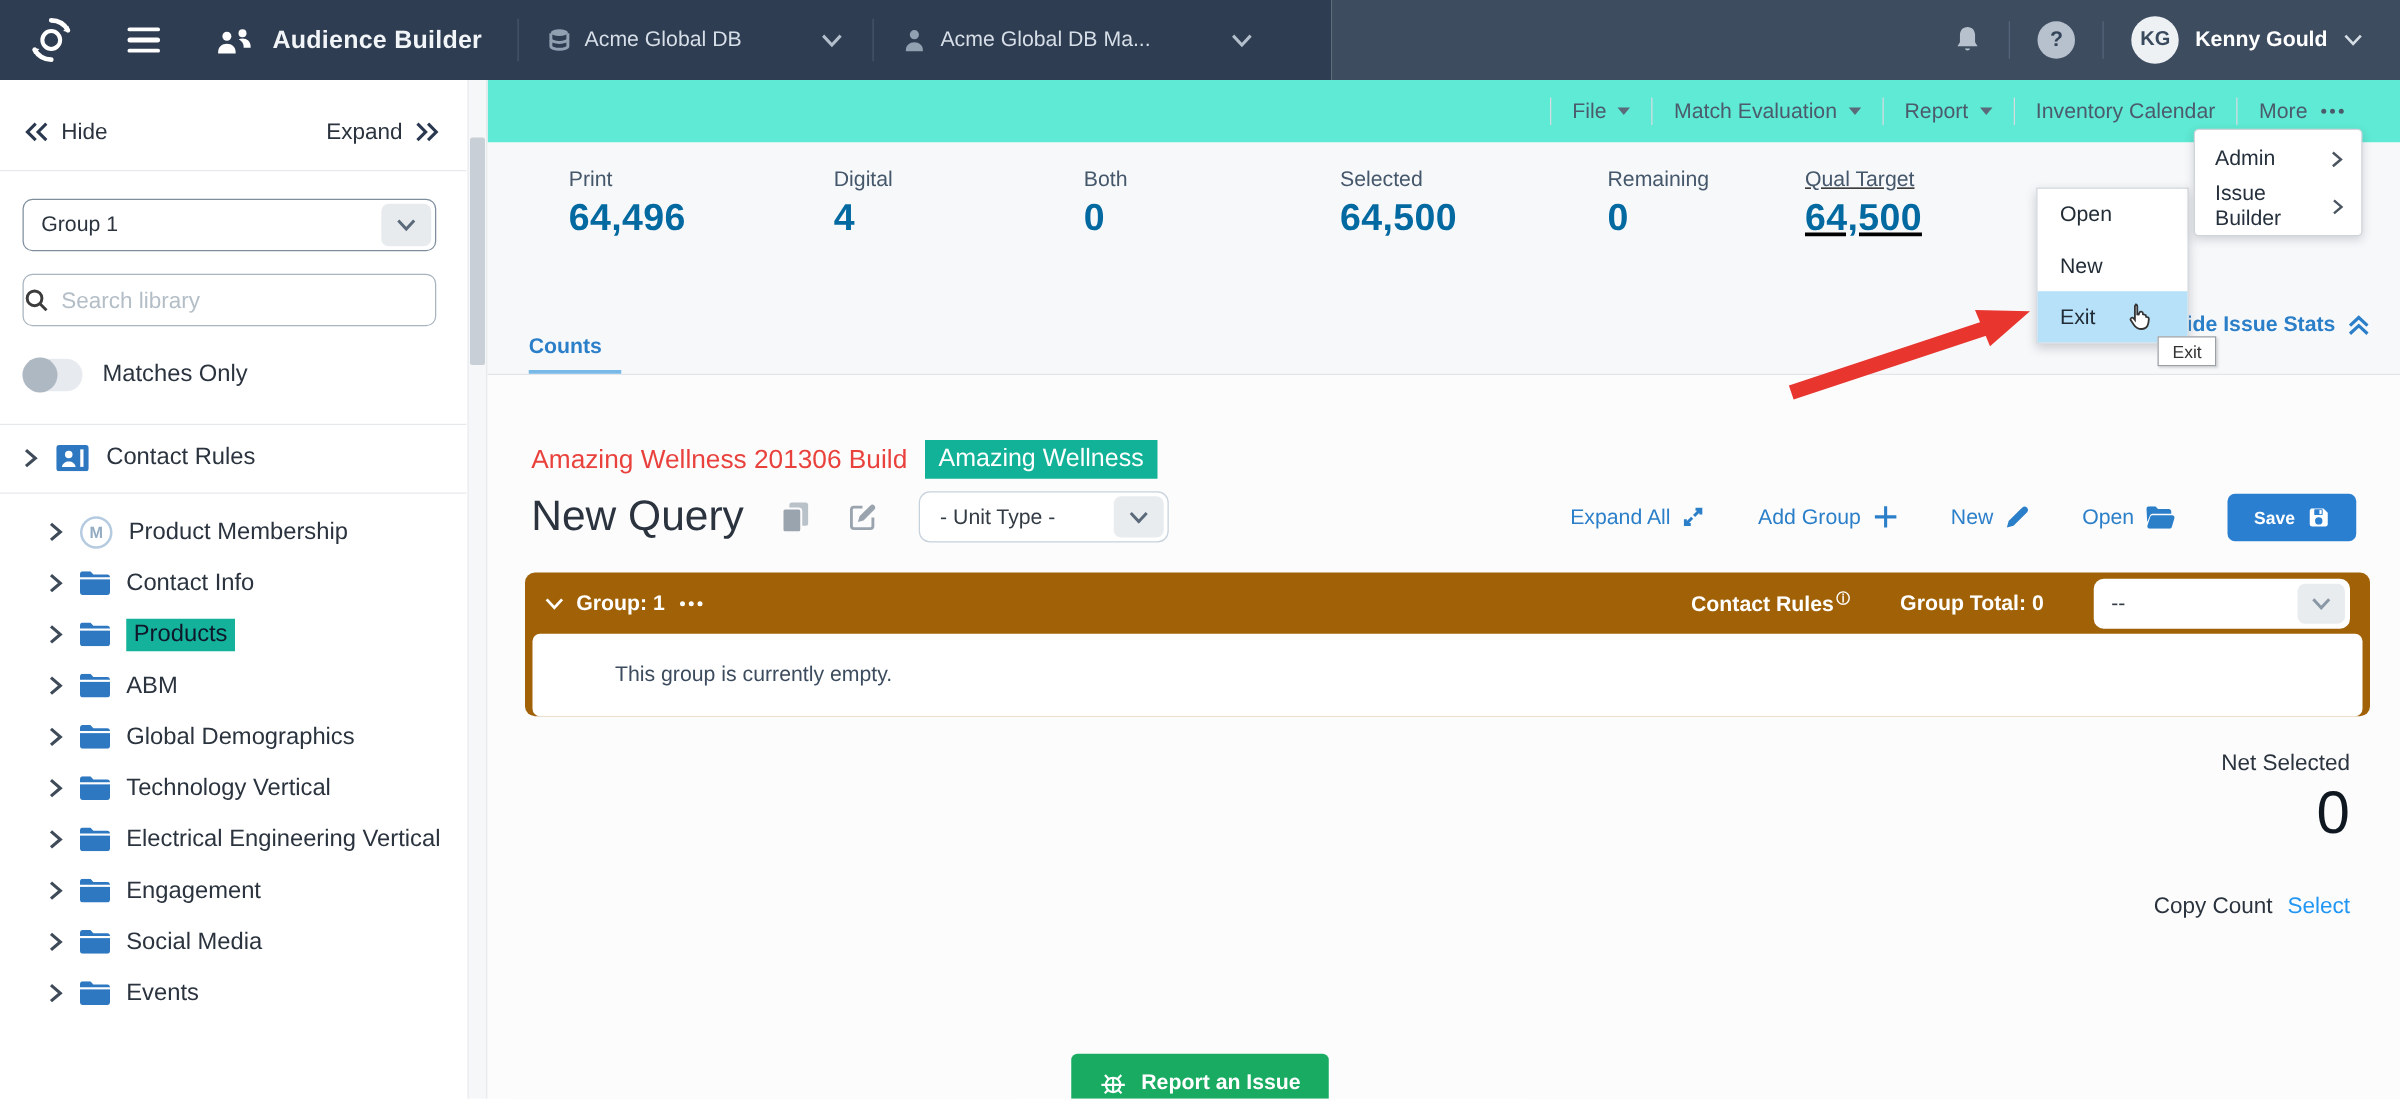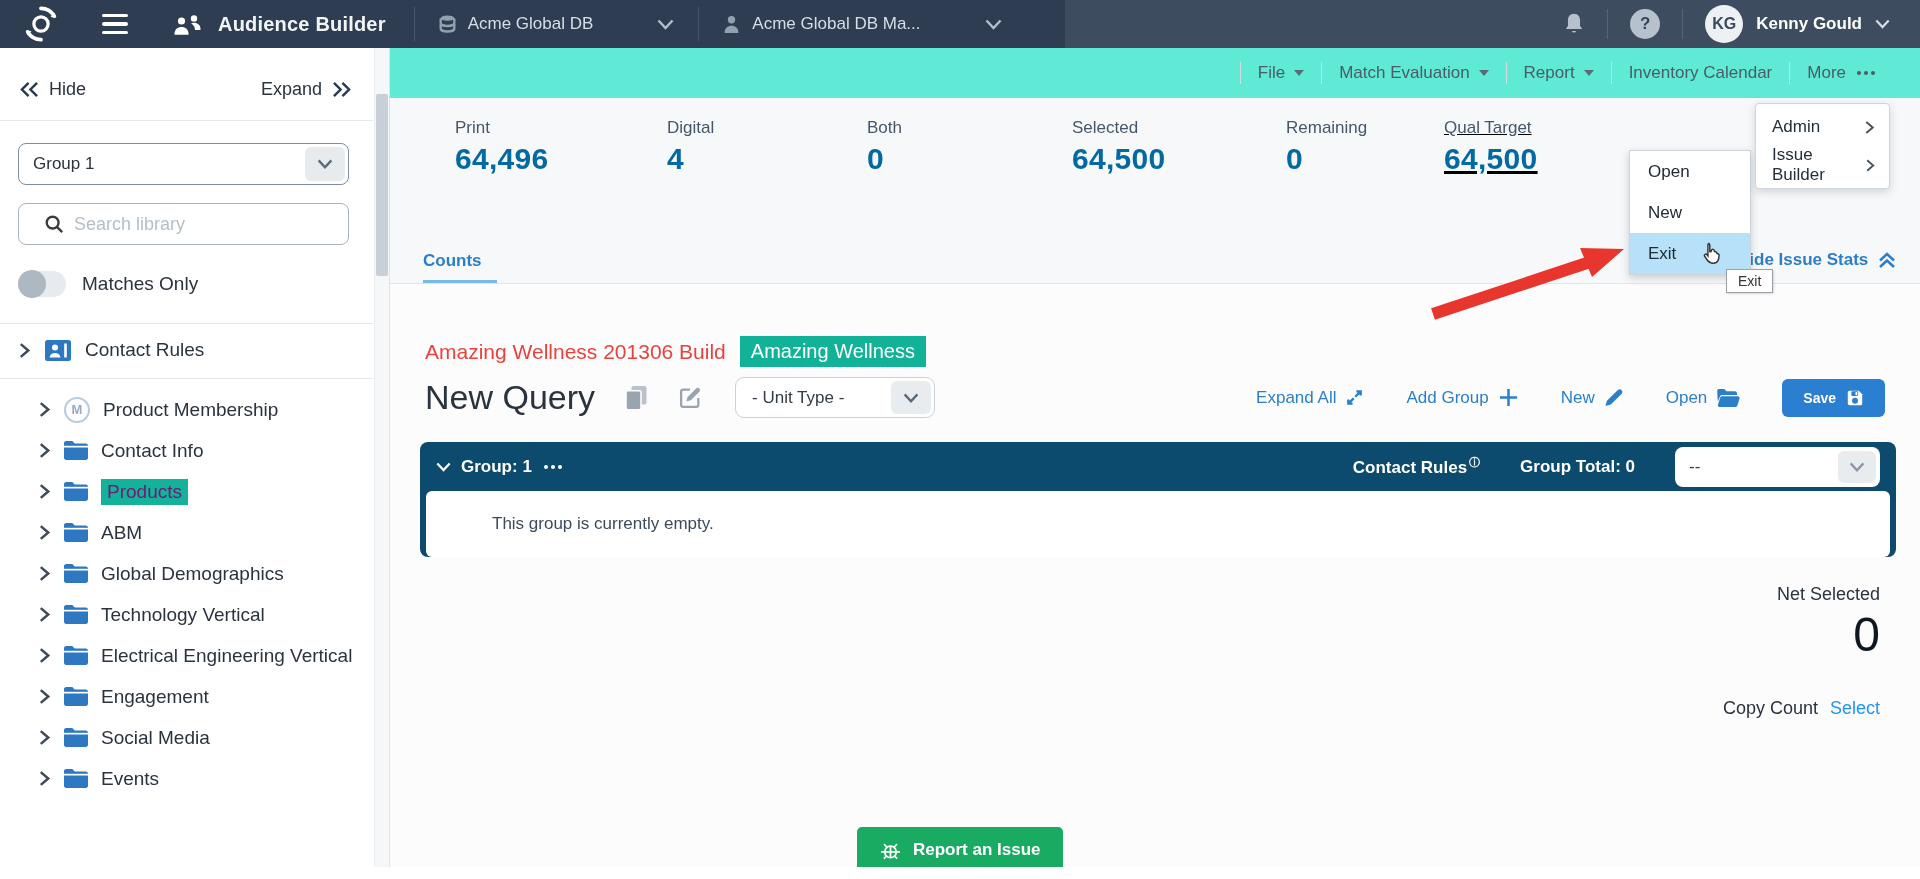--- a/index.html
+++ b/index.html
@@ -1,21 +1,21 @@
 <!DOCTYPE html>
 <html><head>
 <meta charset="utf-8">
 <style>
   * { margin:0; padding:0; box-sizing:border-box; }
   html,body { width:1920px; height:879px; }
   body { font-family:"Liberation Sans", sans-serif; background:#fff; overflow:hidden; }
   .page { position:relative; width:1920px; height:879px; overflow:hidden; background:#fff; }
 
   
-  .navbar { display:flex; height:48px; width:100%; }
+  .navbar { display:flex; height:64px; width:100%; }
   .nav-left { width:1065px; background:#2e3d51; display:flex; align-items:center; padding-left:22px; }
   .nav-right { flex:1; background:#3e4c60; display:flex; align-items:center; justify-content:flex-end; padding-right:30px; gap:22px; }
   .nav-div { width:1px; height:34px; background:#46566b; }
   .nav-div2 { width:1px; height:30px; background:#54647a; }
   .hamburger { margin-left:42px; display:flex; flex-direction:column; gap:5px; cursor:pointer; }
   .hamburger span { display:block; width:26px; height:3.5px; background:#fff; border-radius:2px; }
   .app-title-wrap { display:flex; align-items:center; gap:14px; margin-left:44px; margin-right:28px; }
   .app-title { color:#f2f5f8; font-size:20px; font-weight:700; letter-spacing:.2px; }
   .nav-select { display:flex; align-items:center; gap:12px; padding:0 24px; height:60px; cursor:pointer; }
   .nav-select .lbl { color:#d6dee8; font-size:17px; }
@@ -33,34 +33,34 @@
   .sidebar { position:relative; width:390px; background:#fff; border-right:1px solid #dfe3e7; overflow:hidden; }
   .sb-inner { padding-right:16px; }
   .sb-scroll { position:absolute; right:0; top:0; bottom:0; width:15px; background:#f6f7f8; border-left:1px solid #e9ebee; }
   .sb-thumb { position:absolute; top:46px; left:1px; width:12px; height:182px; background:#c9cfd6; border-radius:2px; }
   .sb-head { display:flex; justify-content:space-between; align-items:center; margin:26px 22px 0 20px; height:30px; }
   .sb-head .btn { display:flex; align-items:center; gap:10px; cursor:pointer; color:#2a333e; font-size:18px; }
   .sb-divider { border-bottom:1px solid #e6e9ec; margin-top:16px; }
   .fake-select { margin:22px 24px 0 18px; height:42px; border:1px solid #7e8e9d; border-radius:8px; display:flex; align-items:center; justify-content:space-between; padding-left:14px; cursor:pointer; background:#fff; }
   .fake-select .val { font-size:17px; color:#2a333e; }
   .fake-select .chev-box { width:40px; height:34px; margin-right:3px; background:#e8ebee; border-radius:6px; display:flex; align-items:center; justify-content:center; }
-  .search-box { margin:18px 24px 0 18px; height:42px; border:1px solid #a9b4bf; border-radius:8px; display:flex; align-items:center; padding-left:25px; gap:10px; background:#fff; }
+  .search-box { margin:18px 24px 0 18px; height:42px; border:1px solid #a9b4bf; border-radius:8px; display:flex; align-items:center; padding-left:0; gap:10px; background:#fff; }
   .search-box input { border:none; outline:none; font-size:18px; color:#2a333e; flex:1; font-family:"Liberation Sans",sans-serif; background:transparent; }
   .search-box input::placeholder { color:#b4bec7; }
   .matches-row { display:flex; align-items:center; gap:16px; margin:26px 0 0 18px; }
   .toggle { position:relative; width:48px; height:26px; background:#e7eaee; border-radius:13px; cursor:pointer; }
   .toggle .knob { position:absolute; left:0; top:-1px; width:28px; height:28px; border-radius:50%; background:#aeb8c3; }
   .matches-row .lab { font-size:19px; color:#2a333e; }
   .sb-row { display:flex; align-items:center; gap:14px; padding:15px 18px; cursor:pointer; }
   .sb-row .lab { font-size:19px; color:#2a333e; }
   .tree { padding-top:10px; }
   .tree-row { display:flex; align-items:center; gap:13px; height:41px; padding-left:20px; cursor:pointer; }
   .tree-row.child { padding-left:38px; }
   .tree-row .lab { font-size:19px; color:#2a333e; white-space:nowrap; }
-  .tree-row .lab.hl { background:#14b29a; color:#701a75; padding:2px 6px; }
+  .tree-row .lab.hl { background:#14b29a; color:#0f172a; padding:2px 6px; }
   .m-circle { width:26px; height:26px; border-radius:50%; border:2px solid #b5cbe0; color:#94acc3; font-size:13px; font-weight:700; display:flex; align-items:center; justify-content:center; }
 
   
   .main { display:flex; flex-direction:column; width:1530px; }
   .menubar { height:50px; background:#5eead4; display:flex; align-items:center; justify-content:flex-end; padding-right:28px; }
   .mb-item { display:flex; align-items:center; gap:9px; padding:0 17px; color:#4c5b6c; font-size:17px; cursor:pointer; white-space:nowrap; }
   .mb-div { width:1px; height:22px; background:#d6dbe0; }
   .caret-down { width:0; height:0; border-left:5.5px solid transparent; border-right:5.5px solid transparent; border-top:6px solid #5b6a7a; }
   .ellipsis-dots { display:flex; gap:3px; margin-left:2px; }
   .ellipsis-dots i { width:4px; height:4px; border-radius:50%; background:#4c5b6c; }
@@ -80,21 +80,21 @@
   .query-row { display:flex; align-items:center; margin:10px 35px 0 35px; }
   .query-name { font-size:34px; color:#2a333e; }
   .q-icon { margin-left:30px; cursor:pointer; display:flex; align-items:center; }
   .unit-select { margin-left:32px; width:200px; height:41px; border:1px solid #c8d2dc; border-radius:9px; background:#fff; display:flex; align-items:center; justify-content:space-between; padding-left:16px; cursor:pointer; }
   .unit-select .val { font-size:17px; color:#333b44; }
   .unit-select .chev-box { width:40px; height:33px; margin-right:3px; background:#e9ecef; border-radius:6px; display:flex; align-items:center; justify-content:center; }
   .actions { margin-left:auto; display:flex; align-items:center; gap:42px; }
   .link { display:flex; align-items:center; gap:9px; color:#2b7fc9; font-size:17px; cursor:pointer; white-space:nowrap; }
   .save-btn { display:flex; align-items:center; gap:10px; background:#2b7fd0; color:#fff; font-size:14px; font-weight:600; border:none; border-radius:6px; padding:10px 21px; cursor:pointer; }
 
-  .group-box { margin:24px 24px 0 30px; background:#0c4a6e; border-radius:8px; }
+  .group-box { margin:24px 24px 0 30px; background:#a16207; border-radius:8px; }
   .group-head { height:49px; display:flex; align-items:center; padding:0 16px; color:#fff; }
   .group-head .g-title { font-size:17px; font-weight:600; margin-left:10px; }
   .group-head .right { margin-left:auto; display:flex; align-items:center; gap:40px; }
   .group-head .g-lab { font-size:17px; font-weight:600; }
   .sup-i { font-size:11px; vertical-align:super; margin-left:2px; }
   .logic-select { width:205px; height:40px; background:#fff; border-radius:8px; display:flex; align-items:center; justify-content:space-between; padding-left:14px; cursor:pointer; }
   .logic-select .val { color:#333b44; font-size:17px; }
   .logic-select .chev-box { width:38px; height:32px; margin-right:4px; background:#e9ecef; border-radius:6px; display:flex; align-items:center; justify-content:center; }
   .group-body { background:#fff; margin:0 6px 6px 6px; border-radius:6px; height:66px; display:flex; align-items:center; padding-left:66px; }
   .group-body .msg { font-size:17px; color:#3c4c5e; }

